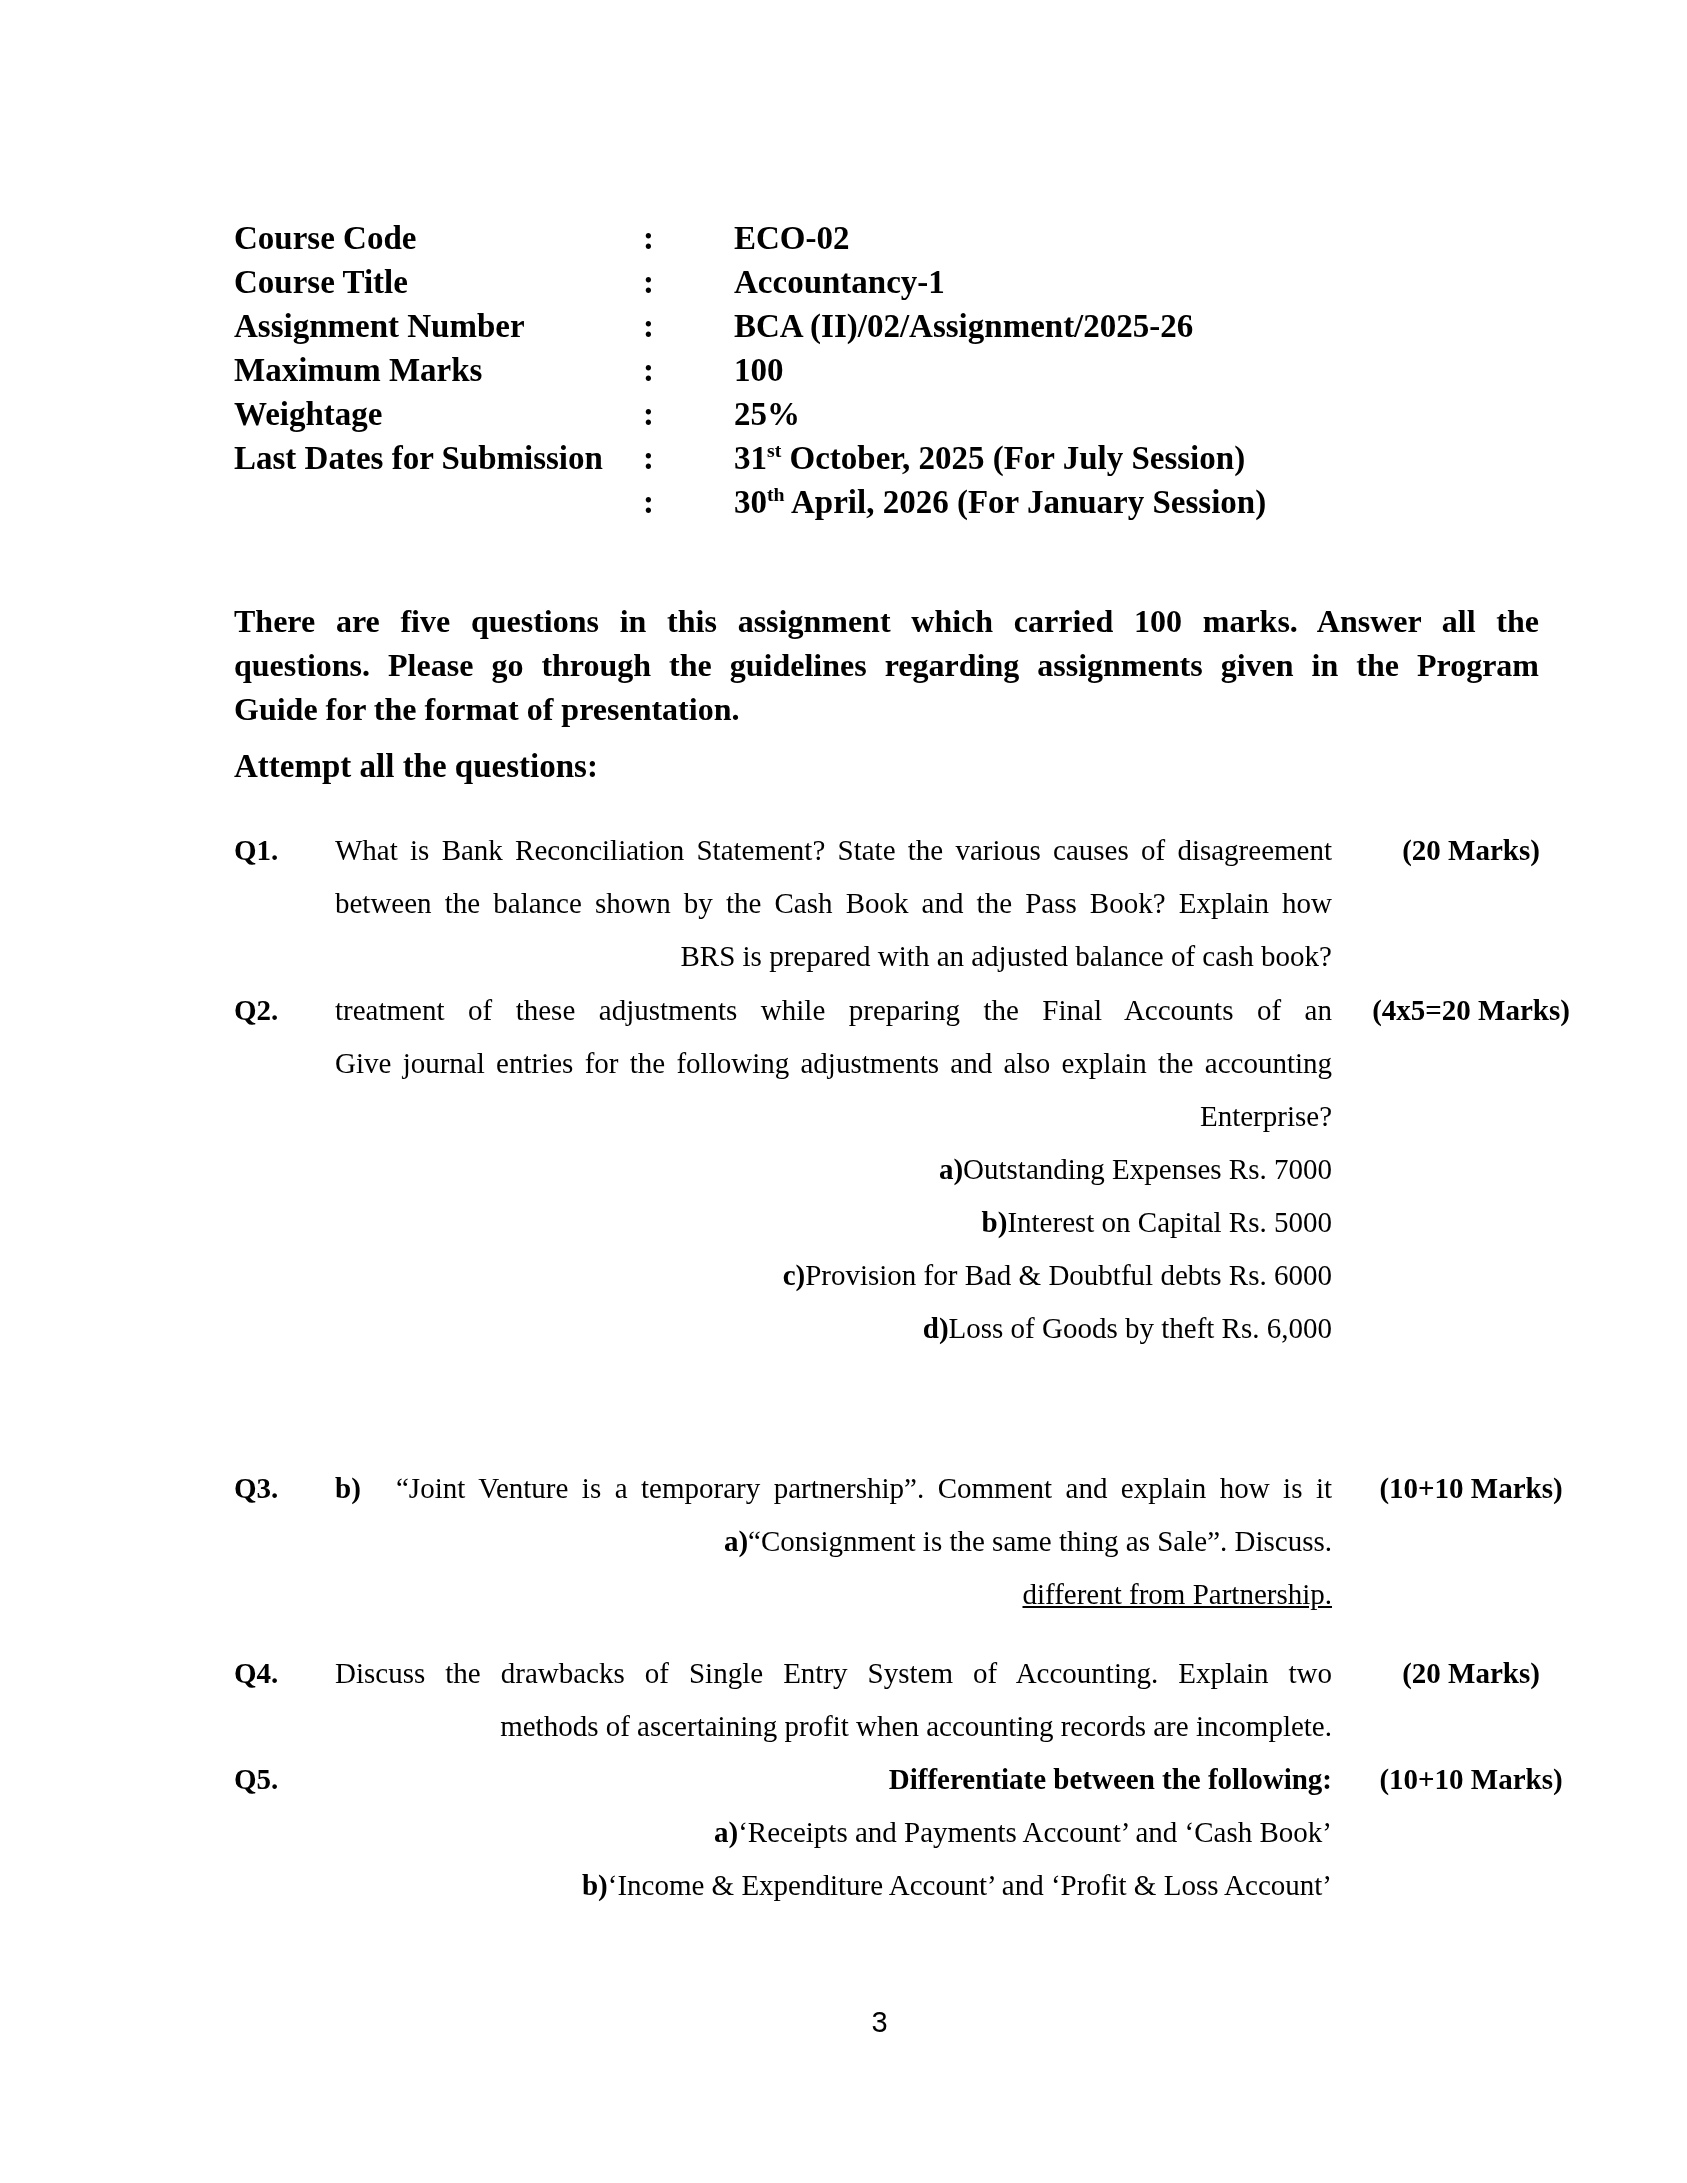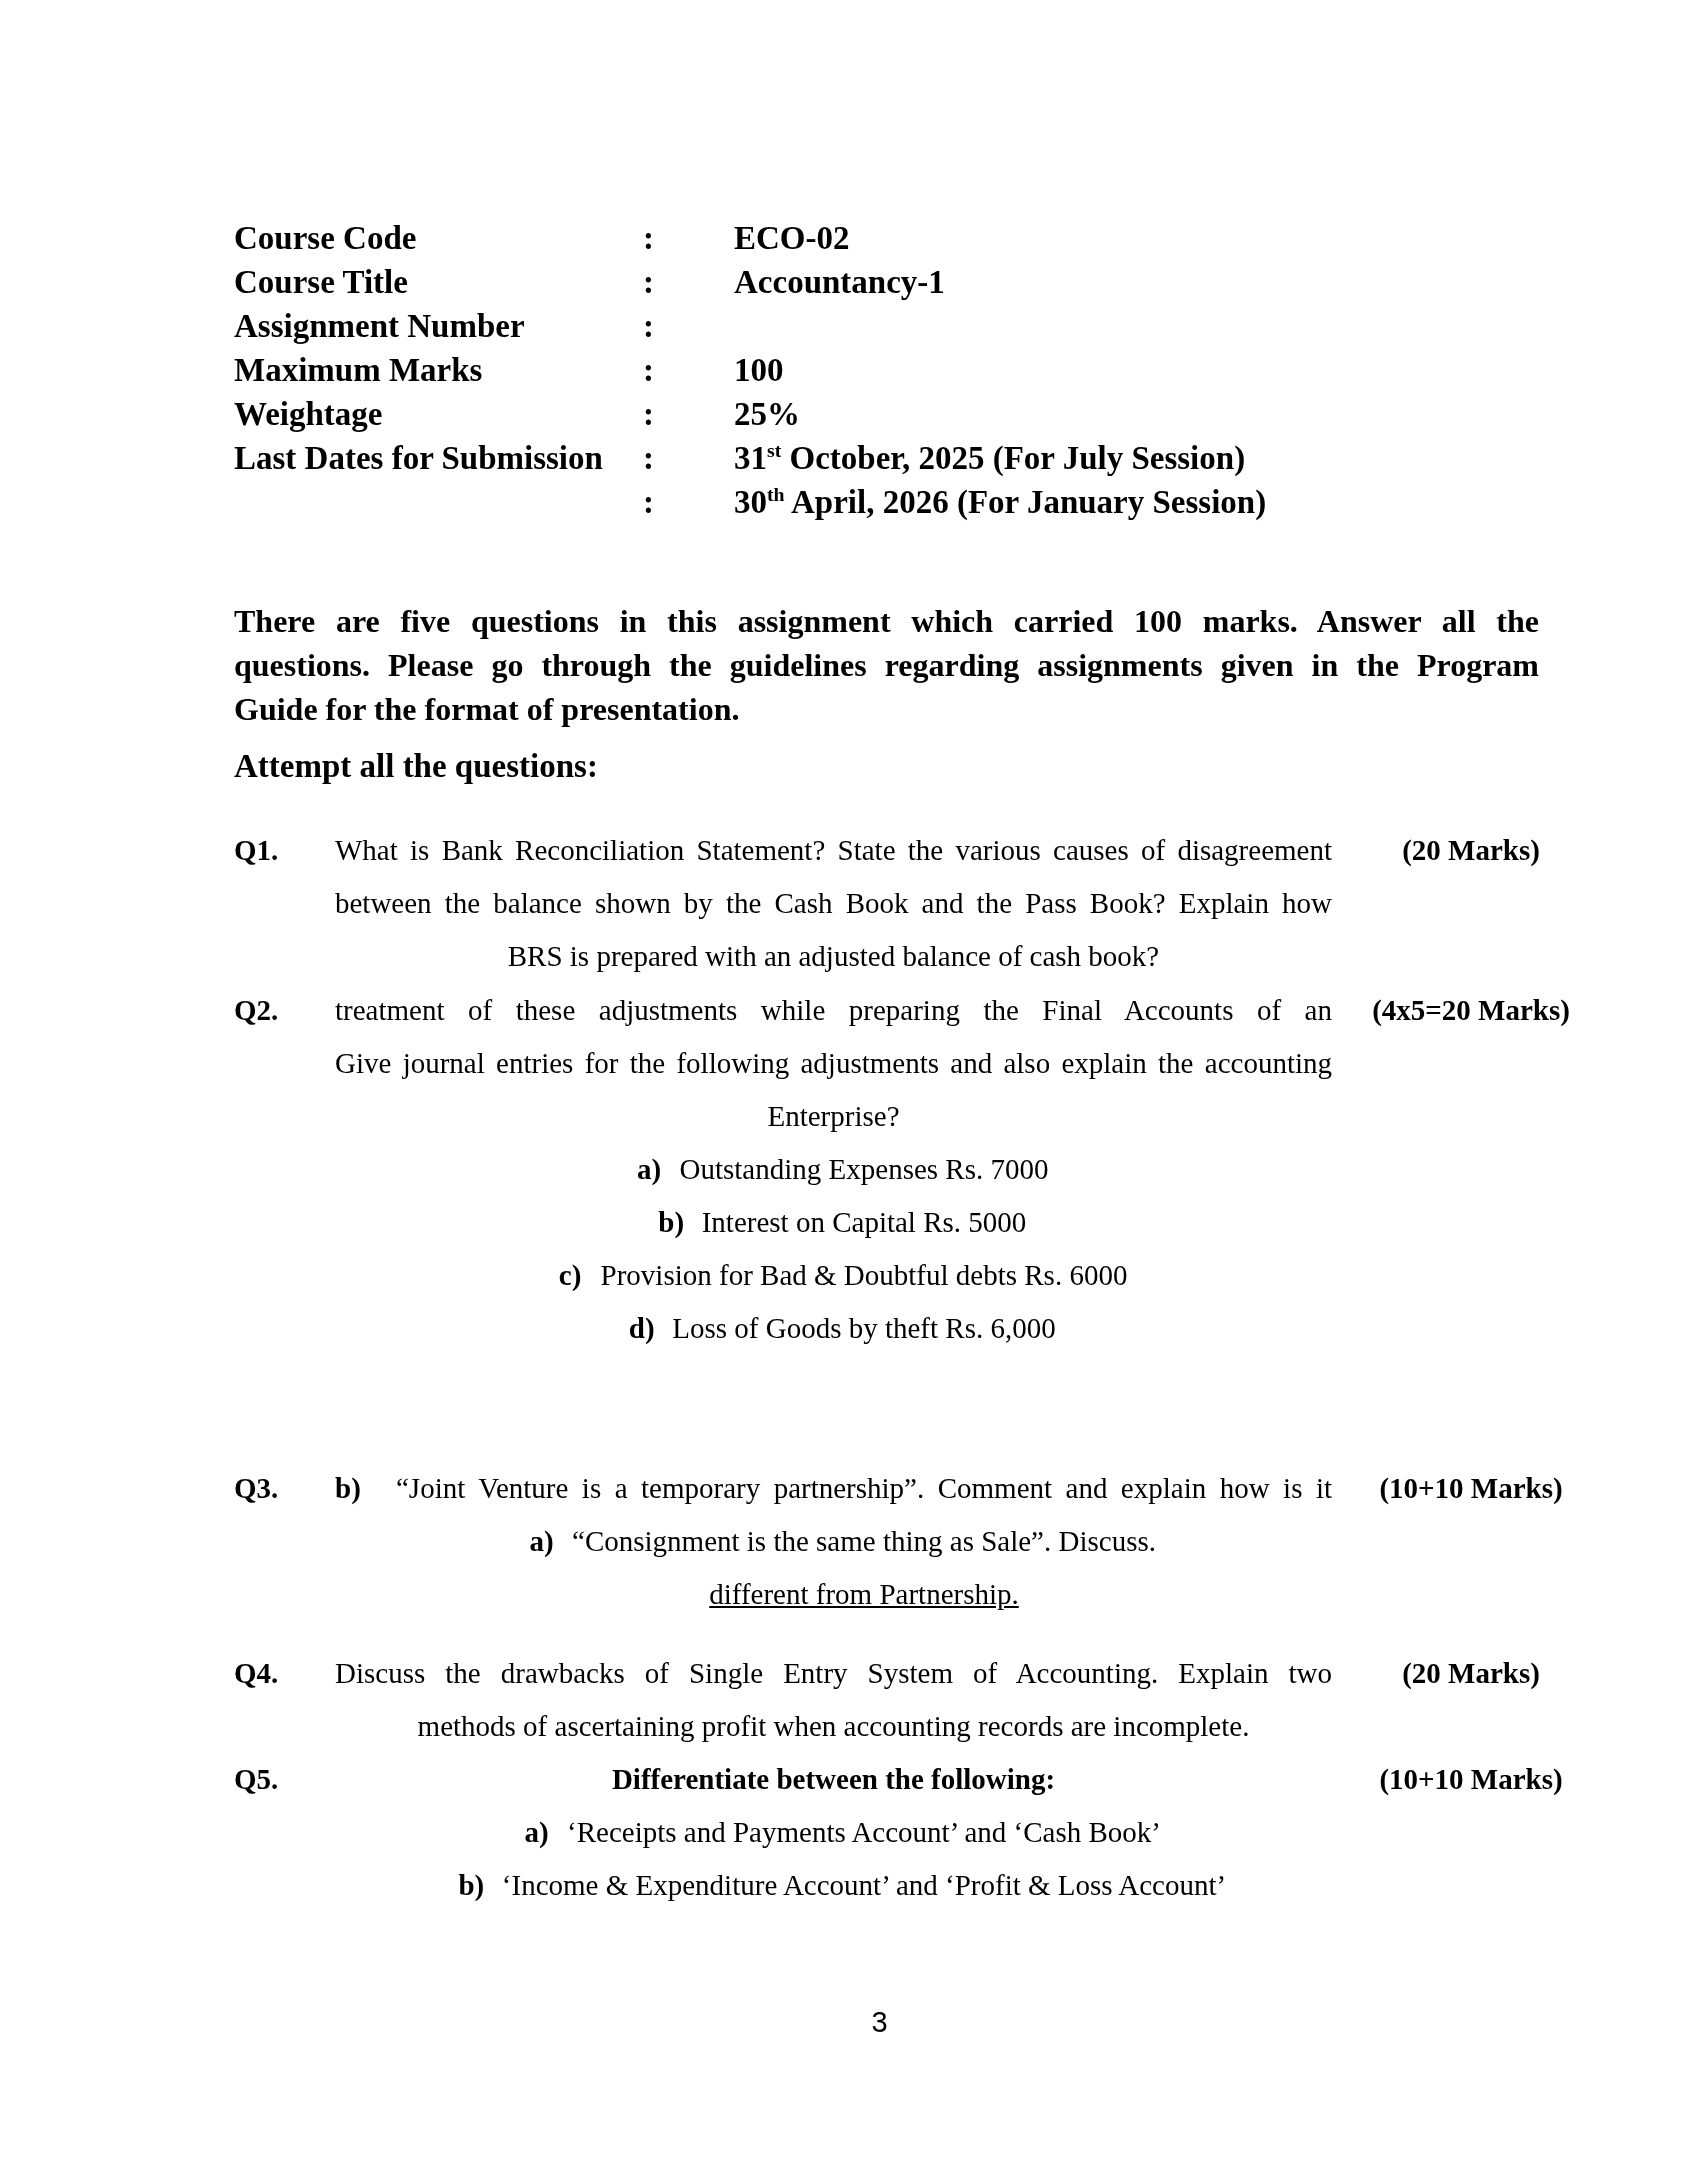--- a/index.html
+++ b/index.html
@@ -28,21 +28,21 @@
   
   .attempt { left: 198px; top: 744px; font-size: 33px; font-weight: bold; line-height: 44px; }
 
   
   .q { left: 198px; width: 1376px;
        display: grid; grid-template-columns: 101px 997px 278px;
        align-items: start;
        font-size: 29px; line-height: 53px; }
   .qnum  { font-weight: bold; }
   .marks { font-weight: bold; text-align: center; white-space: nowrap; }
-  .tline { text-align: center; }
+  .tline { text-align: right; }
   .tline.just { text-align: justify; text-align-last: justify; }
   .tline.nw { white-space: nowrap; }
   .tline.bold { font-weight: bold; }
   .tline.cont { padding-left: 61px; text-decoration: underline; }
   .sublabel { display: inline-block; width: 61px; font-weight: bold; }
 
   
   .pageno { left: 0; top: 2005px; width: 100%;
             text-align: center; font-family: "Liberation Sans", sans-serif;
             font-size: 29px; line-height: 34px; }
@@ -57,20 +57,21 @@
     <div class="h-cell"><span>ECO-02</span><span class="sup"></span><span></span></div>
   </div>
   <div class="h-row">
     <div class="h-cell">Course Title</div>
     <div class="h-cell">:</div>
     <div class="h-cell"><span>Accountancy-1</span><span class="sup"></span><span></span></div>
   </div>
   <div class="h-row">
     <div class="h-cell">Assignment Number</div>
     <div class="h-cell">:</div>
+    <div class="h-cell"><span>BCA (II)/02/Assignment/2025-26</span><span class="sup"></span><span></span></div>
   </div>
   <div class="h-row">
     <div class="h-cell">Maximum Marks</div>
     <div class="h-cell">:</div>
     <div class="h-cell"><span>100</span><span class="sup"></span><span></span></div>
   </div>
   <div class="h-row">
     <div class="h-cell">Weightage</div>
     <div class="h-cell">:</div>
     <div class="h-cell"><span>25%</span><span class="sup"></span><span></span></div>

